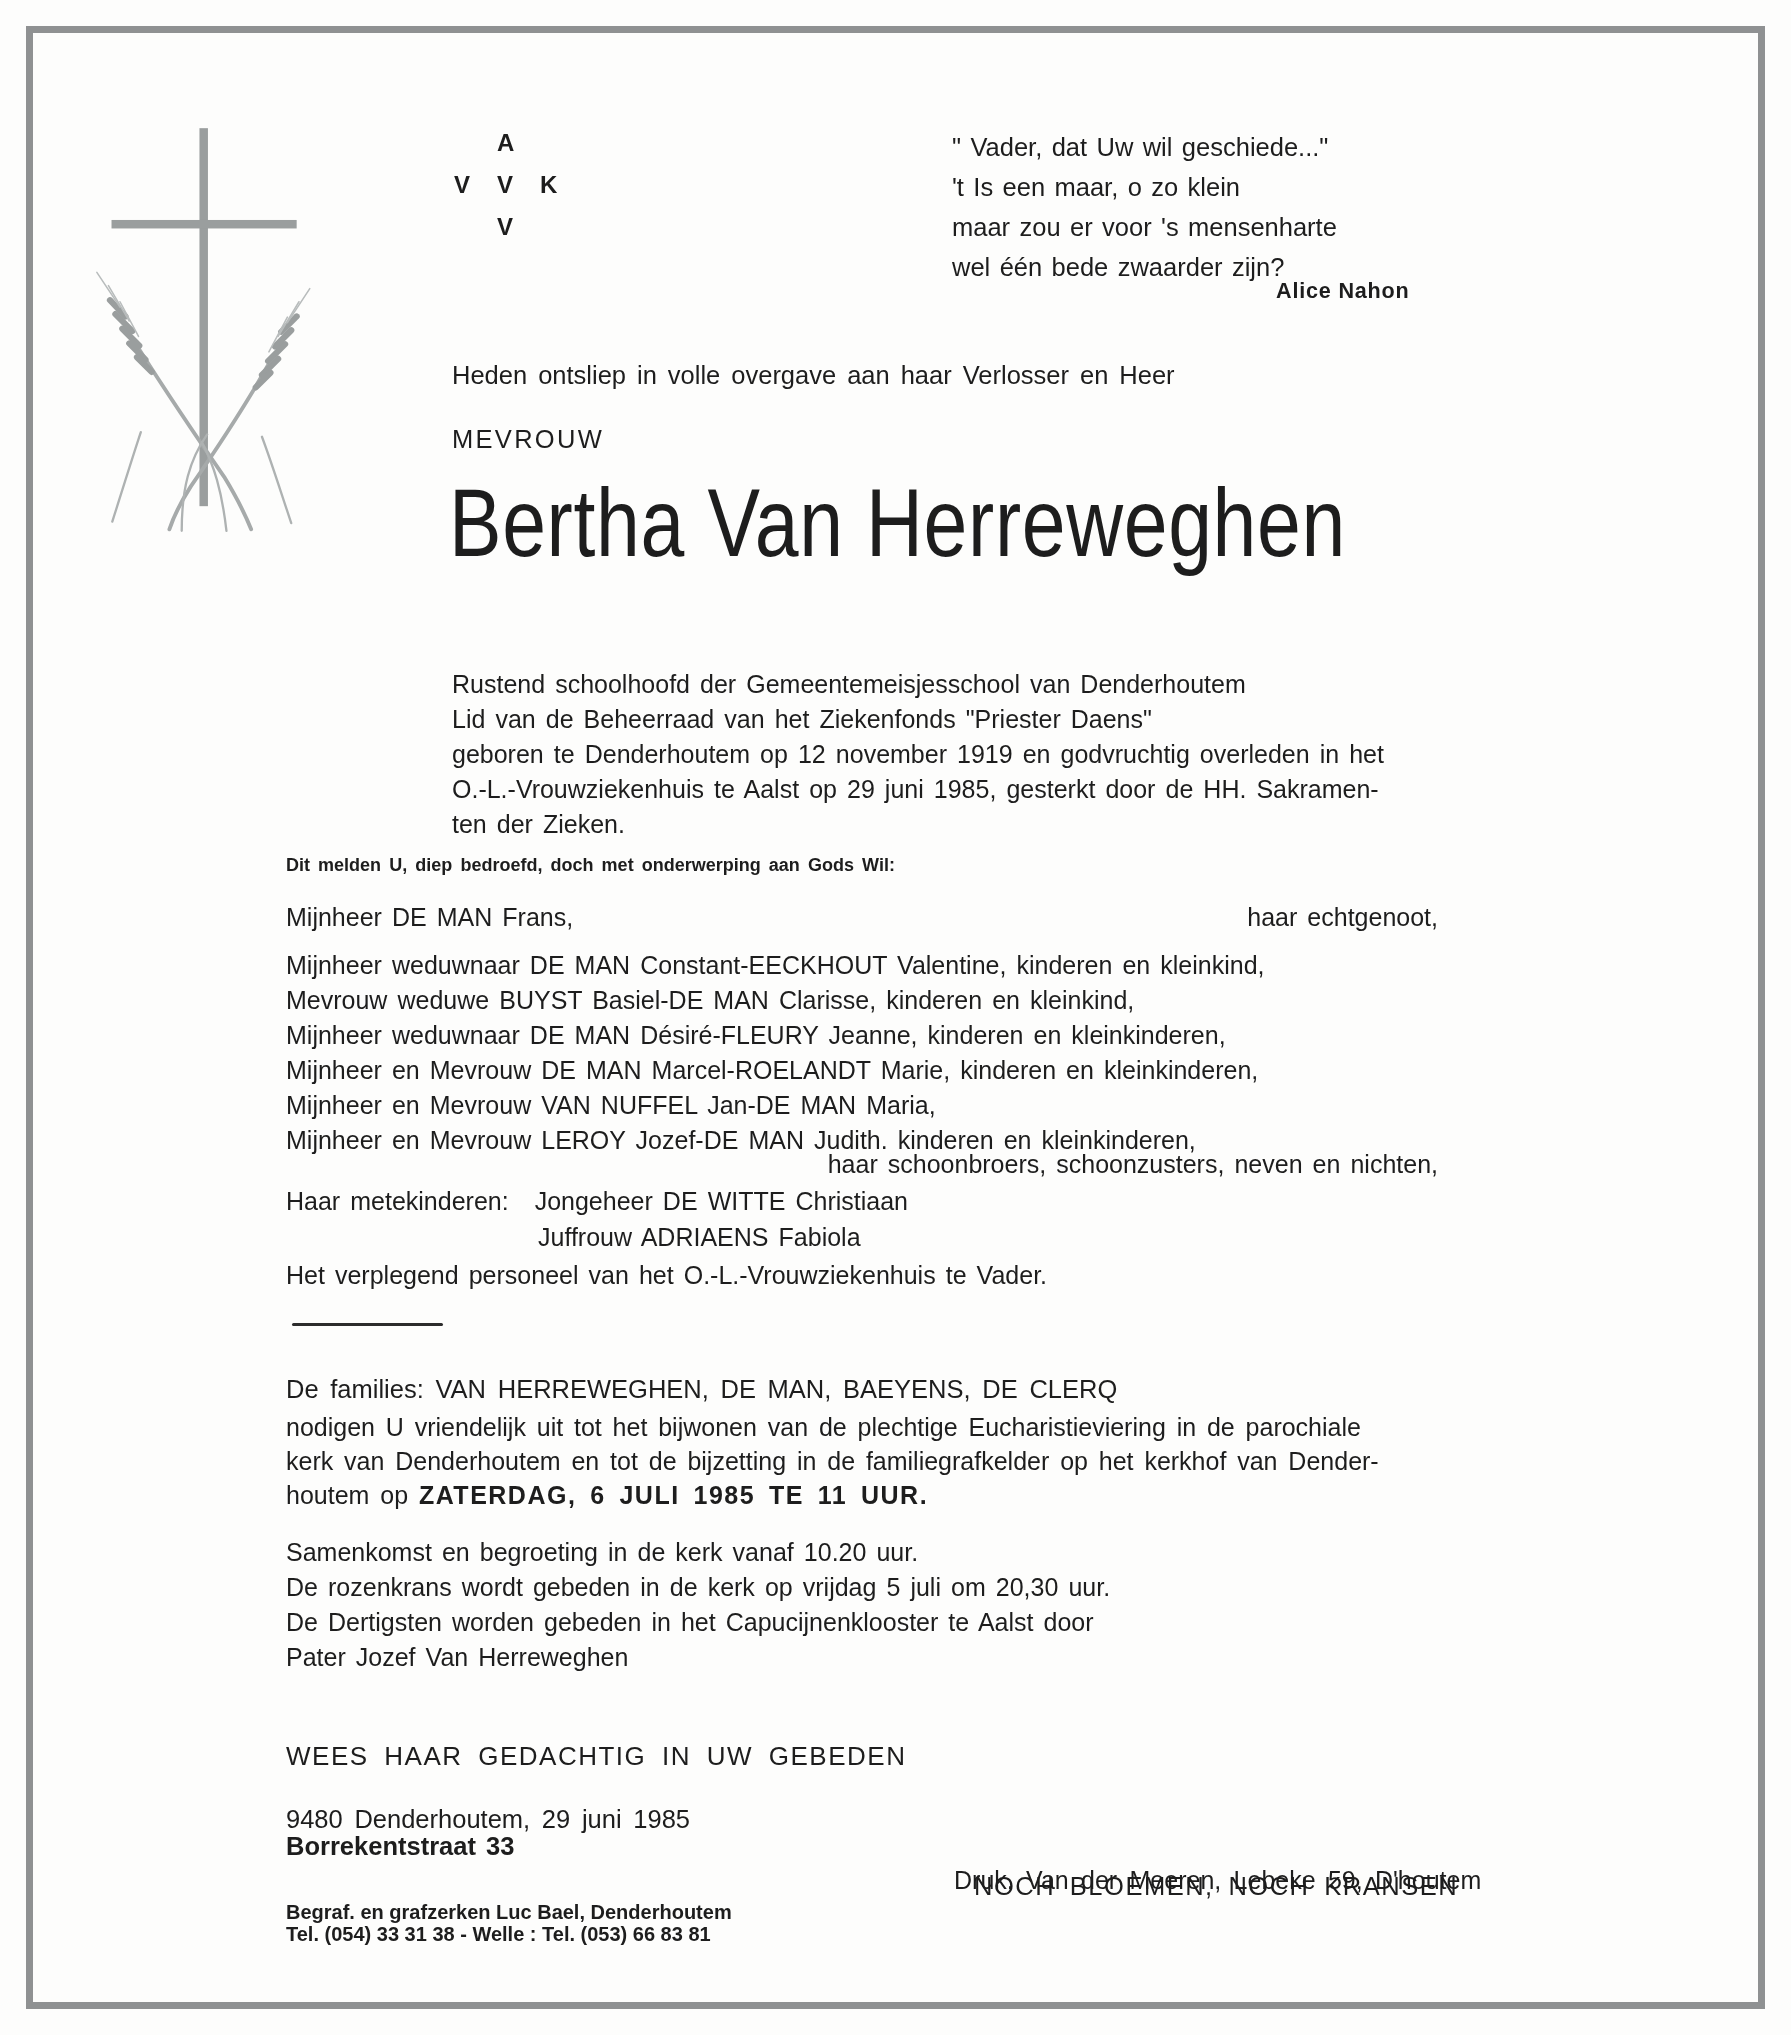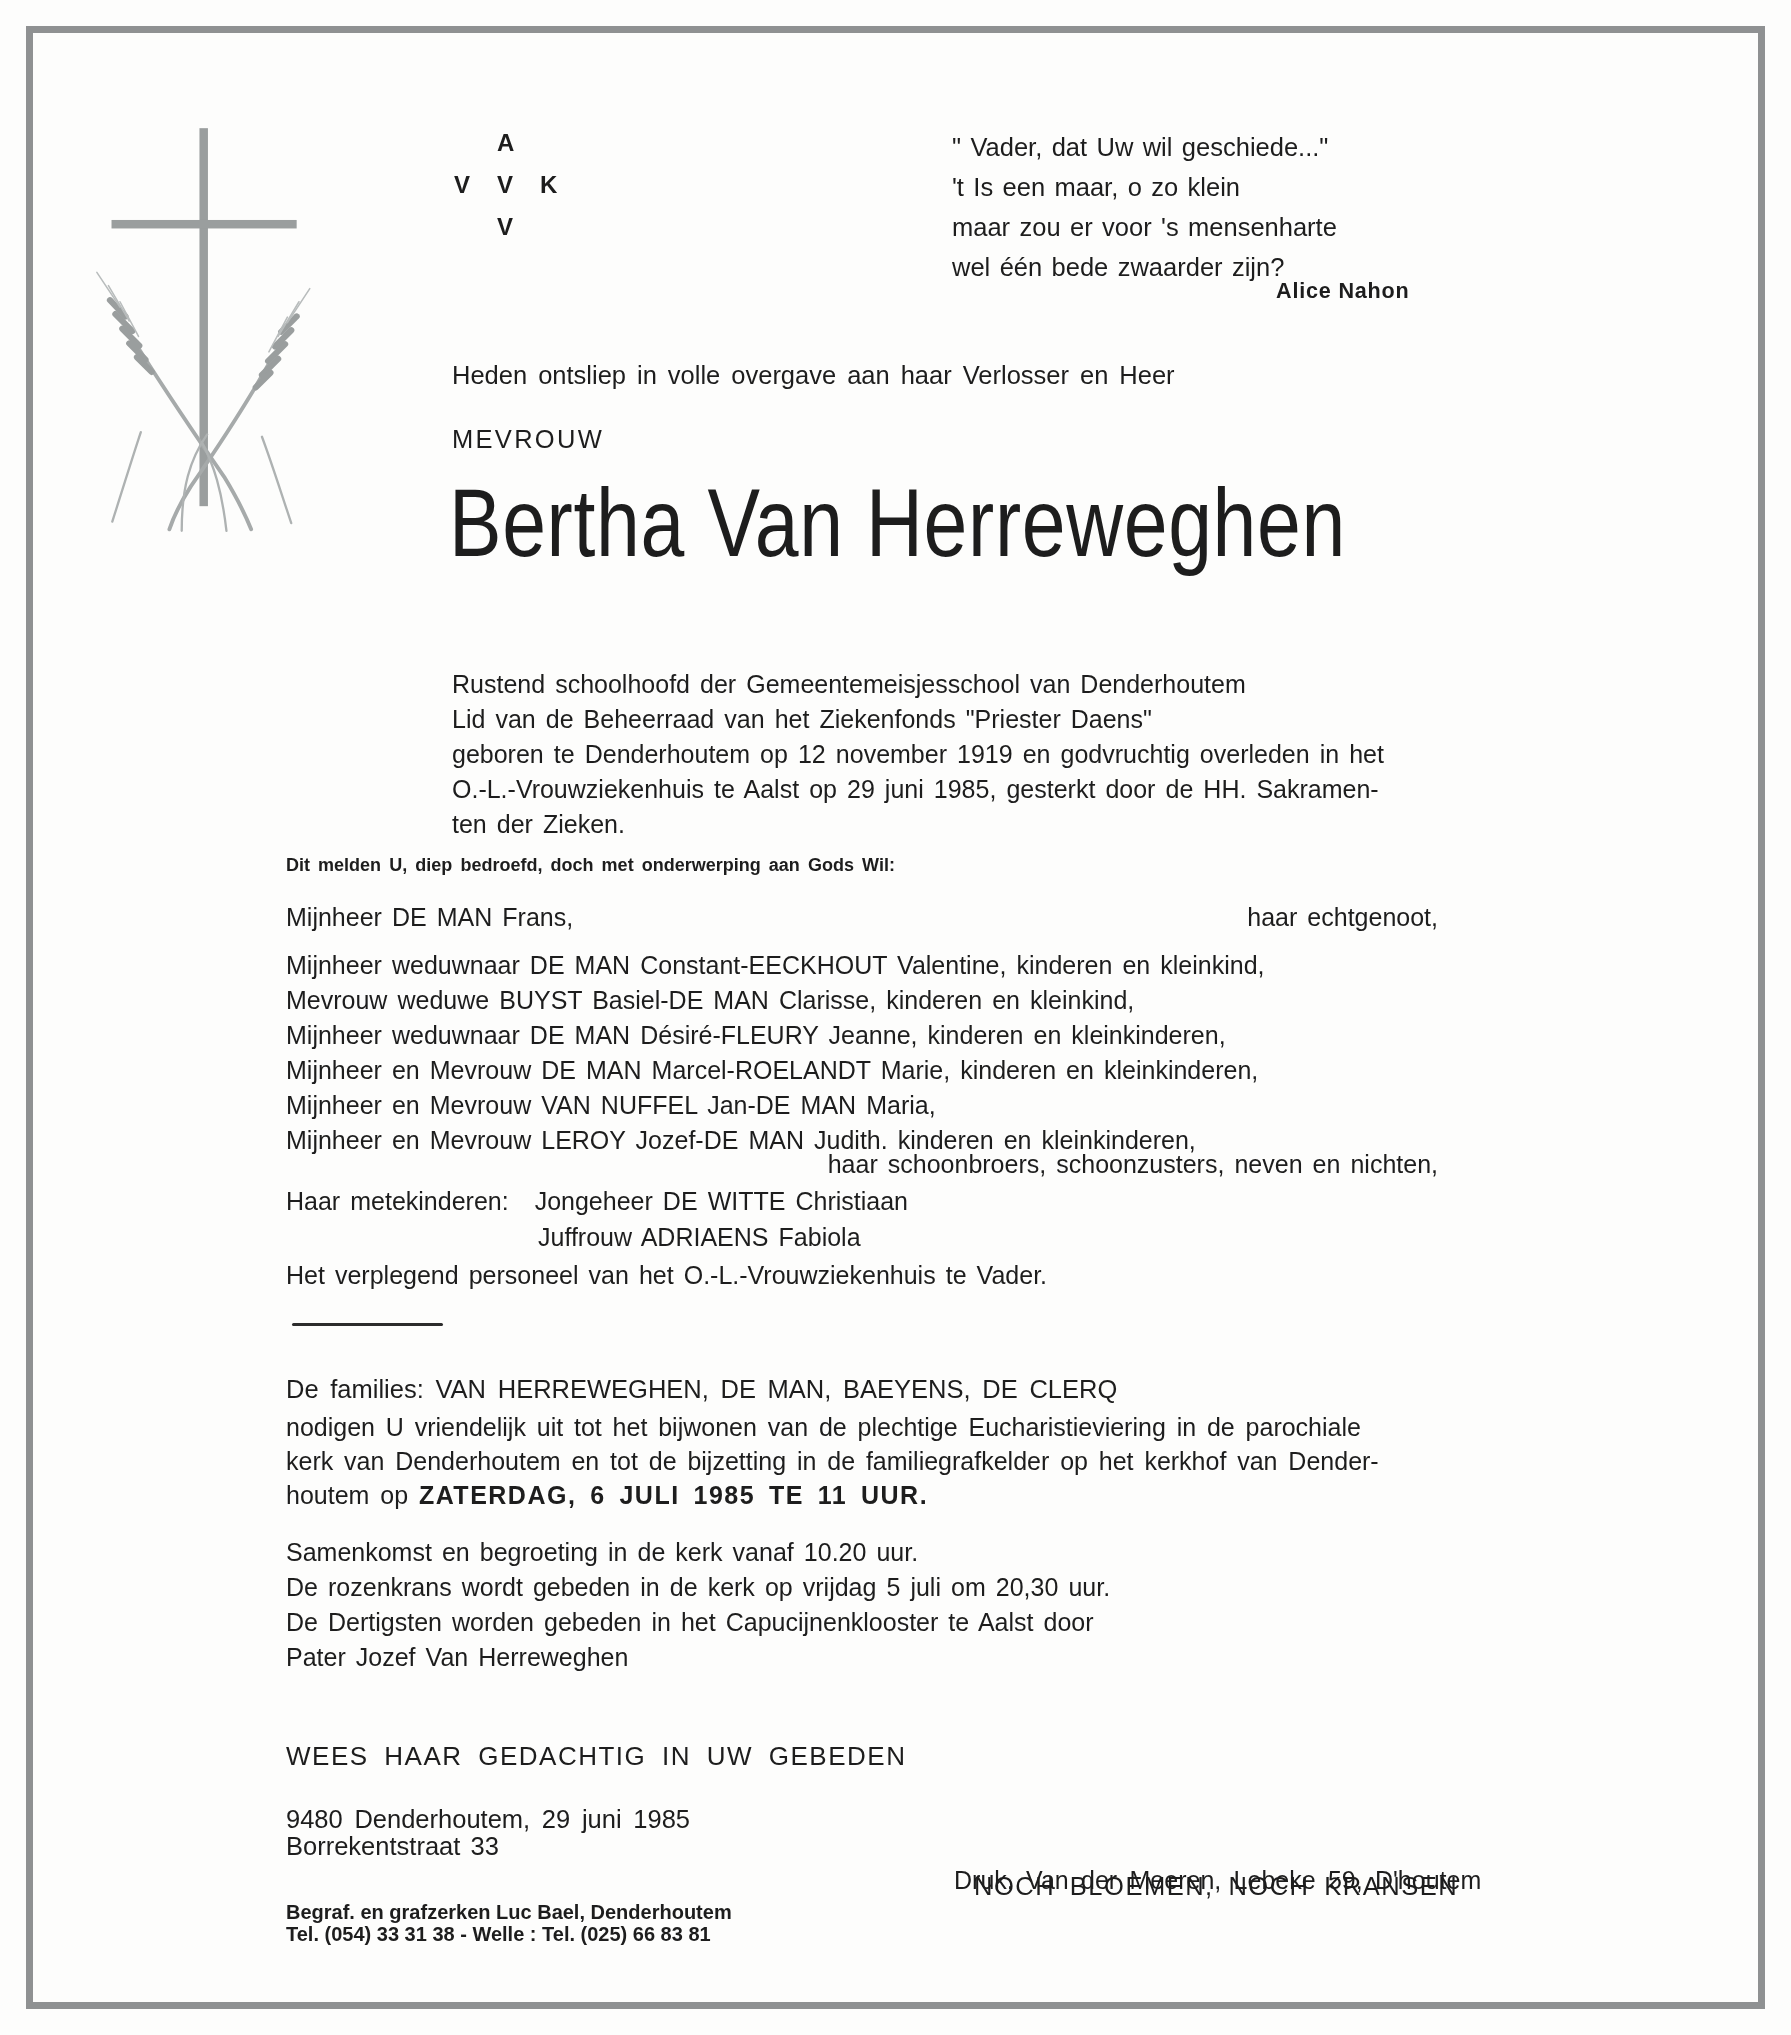--- a/index.html
+++ b/index.html
@@ -54,21 +54,21 @@
 
   .families{left:286px;top:1377px;font-size:25.5px;word-spacing:4.6px;}
   .inv1{left:286px;top:1415px;font-size:25px;word-spacing:3.9px;}
   .inv2{left:286px;top:1449px;font-size:25px;word-spacing:3.9px;}
   .inv3{left:286px;top:1483px;font-size:25px;word-spacing:3.9px;}
   .bold-date{font-weight:700;letter-spacing:1.5px;word-spacing:5.4px;}
 
   .schedule{left:286px;top:1535px;font-size:25px;line-height:35px;word-spacing:3.1px;}
   .wees{left:286px;top:1743px;font-size:26px;letter-spacing:1.5px;word-spacing:7px;}
   .placedate{left:286px;top:1807px;font-size:25.5px;word-spacing:4.6px;}
-  .street{left:286px;top:1834px;font-size:25.5px;word-spacing:3.1px;}
+  .street{left:286px;top:1834px;font-size:25.5px;word-spacing:3.1px;font-weight:bold;}
   .noflowers{left:974px;top:1835px;font-size:25.5px;letter-spacing:1.5px;word-spacing:6.2px;margin-top:39px;}
 
   .undertaker{left:286px;top:1901px;font-size:20px;font-weight:700;line-height:22.4px;}
   .printer{left:954px;top:1868px;font-size:25px;word-spacing:5.4px;}
 
   .emblem-svg{position:absolute;left:66px;top:114px;}
 </style>
 </head>
 <body>
 
@@ -193,18 +193,18 @@
     <div>Pater Jozef Van Herreweghen</div>
   </div>
 
   <div class="t wees">WEES HAAR GEDACHTIG IN UW GEBEDEN</div>
   <div class="t placedate">9480 Denderhoutem, 29 juni 1985</div>
   <div class="t street">Borrekentstraat 33</div>
   <div class="t noflowers">NOCH BLOEMEN, NOCH KRANSEN</div>
 
   <div class="t undertaker">
     <div>Begraf. en grafzerken Luc Bael, Denderhoutem</div>
-    <div>Tel. (054) 33 31 38 - Welle : Tel. (025) 66 83 81</div>
+    <div>Tel. (054) 33 31 38 - Welle : Tel. (053) 66 83 81</div>
   </div>
   <div class="t printer">Druk. Van der Meeren, Lebeke 59, D'houtem</div>
 
 </div>
 
 
 </body></html>

